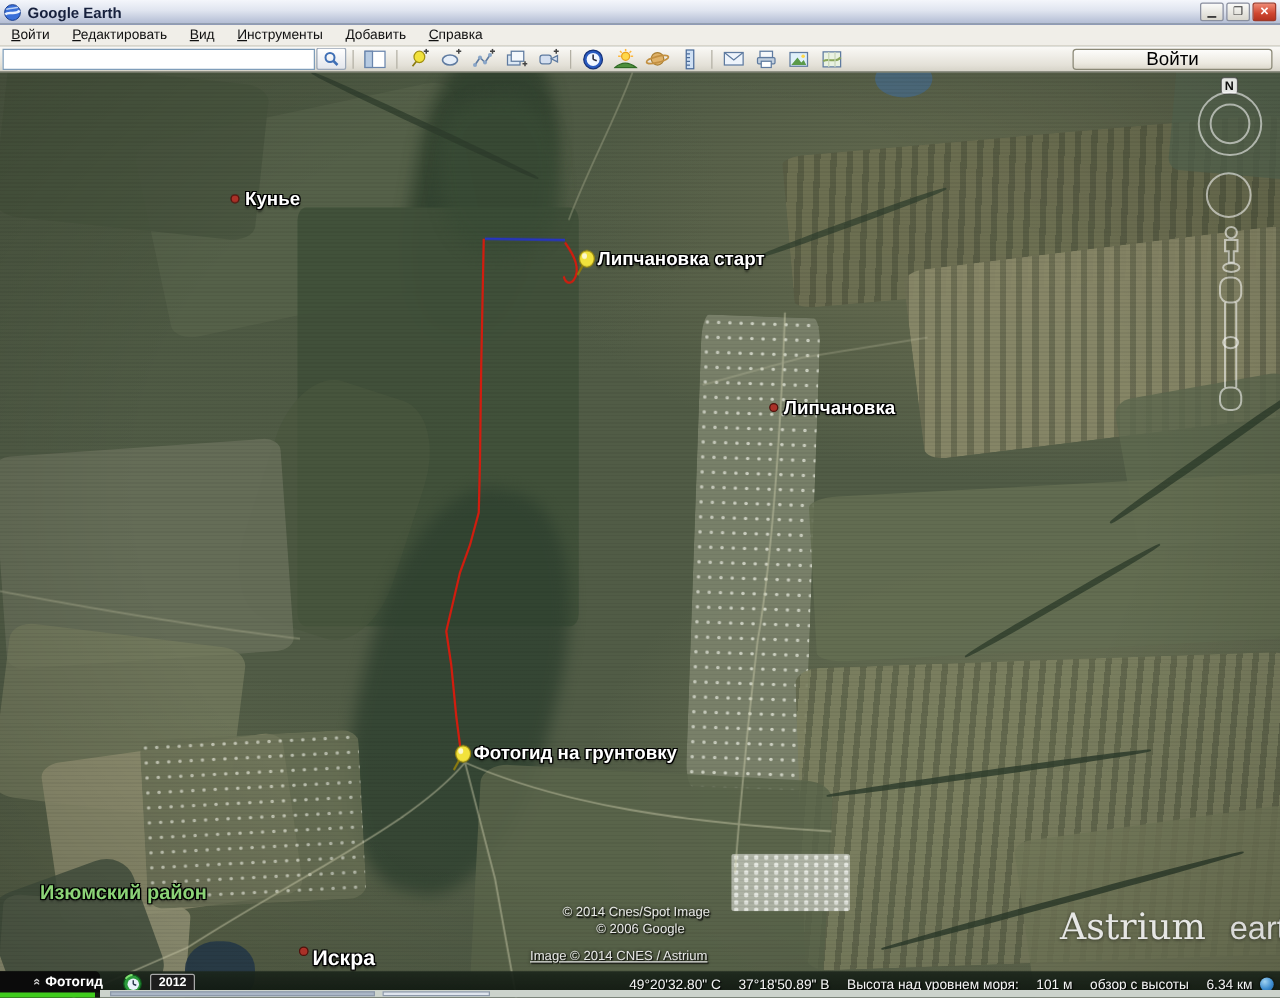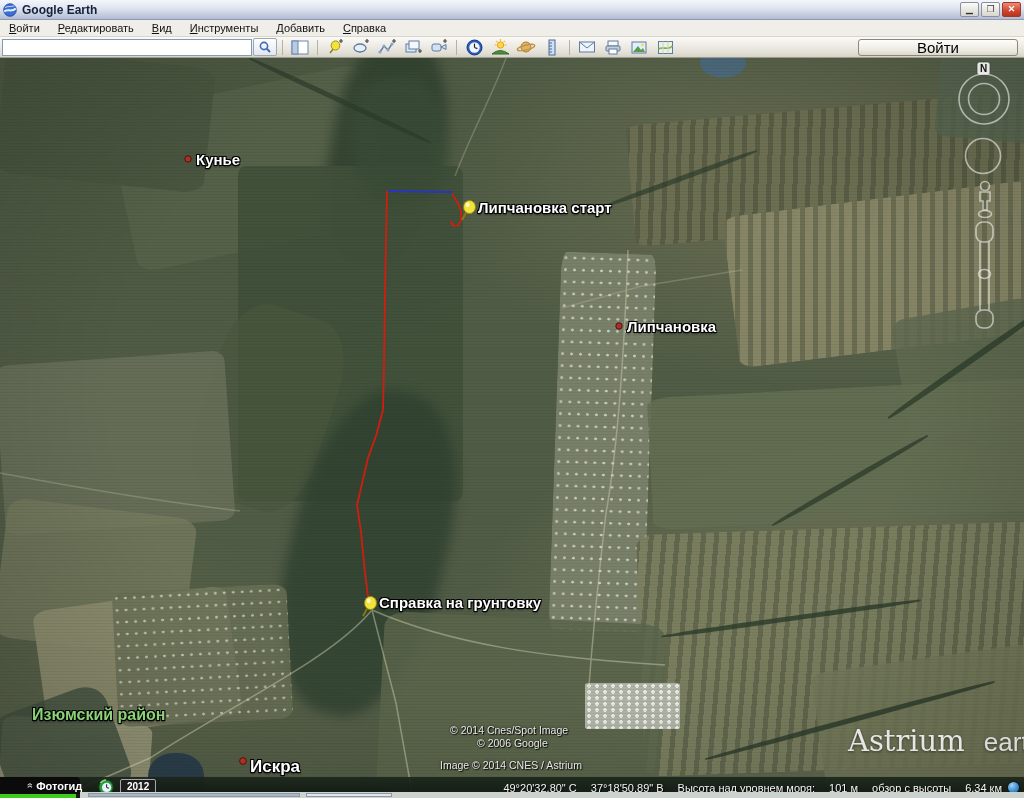--- a/index.html
+++ b/index.html
@@ -307,27 +307,27 @@
         <ellipse cx="984.5" cy="216" rx="6" ry="4.5"></ellipse>
         <rect x="976" y="252" width="17" height="18" rx="7"></rect>
       </g>
     </g>
     <text x="983.5" y="14" font-size="10" font-weight="bold" fill="#111" text-anchor="middle">N</text>
   </svg>
 
   <div class="label" style="left:196px;top:93px;">Кунье</div>
   <div class="label" style="left:478px;top:141px;">Липчановка старт</div>
   <div class="label" style="left:627px;top:260px;">Липчановка</div>
-  <div class="label" style="left:379px;top:536px;">Справка на грунтовку</div>
+  <div class="label" style="left:379px;top:536px;">Фотогид на грунтовку</div>
   <div class="label region" style="left:32px;top:648px;">Изюмский район</div>
   <div class="label big" style="left:250px;top:699px;">Искра</div>
 
   <div class="copy" style="left:450px;top:666px;">© 2014 Cnes/Spot Image</div>
   <div class="copy" style="left:477px;top:679px;">© 2006 Google</div>
-  <div class="copy" style="left:440px;top:701px;">Image © 2014 CNES / Astrium</div>
+  <div class="copy" style="left:424px;top:701px;text-decoration:underline;">Image © 2014 CNES / Astrium</div>
 
   <div class="gelogo">
     <span class="g1">Astrium</span><span class="g2">earth</span>
   </div>
 </div>
 
 <div class="statusbar">
   <div class="photoguide">
     <span class="chev">»</span>
     <span>Фотогид</span>

